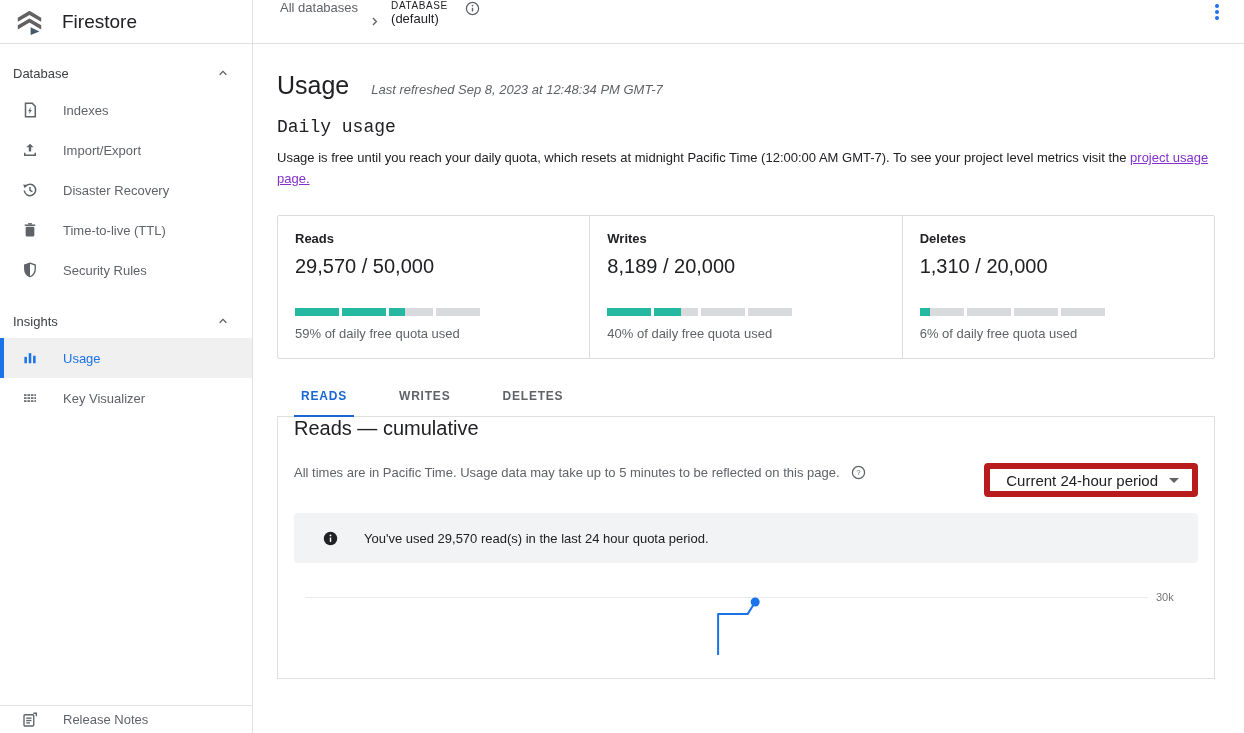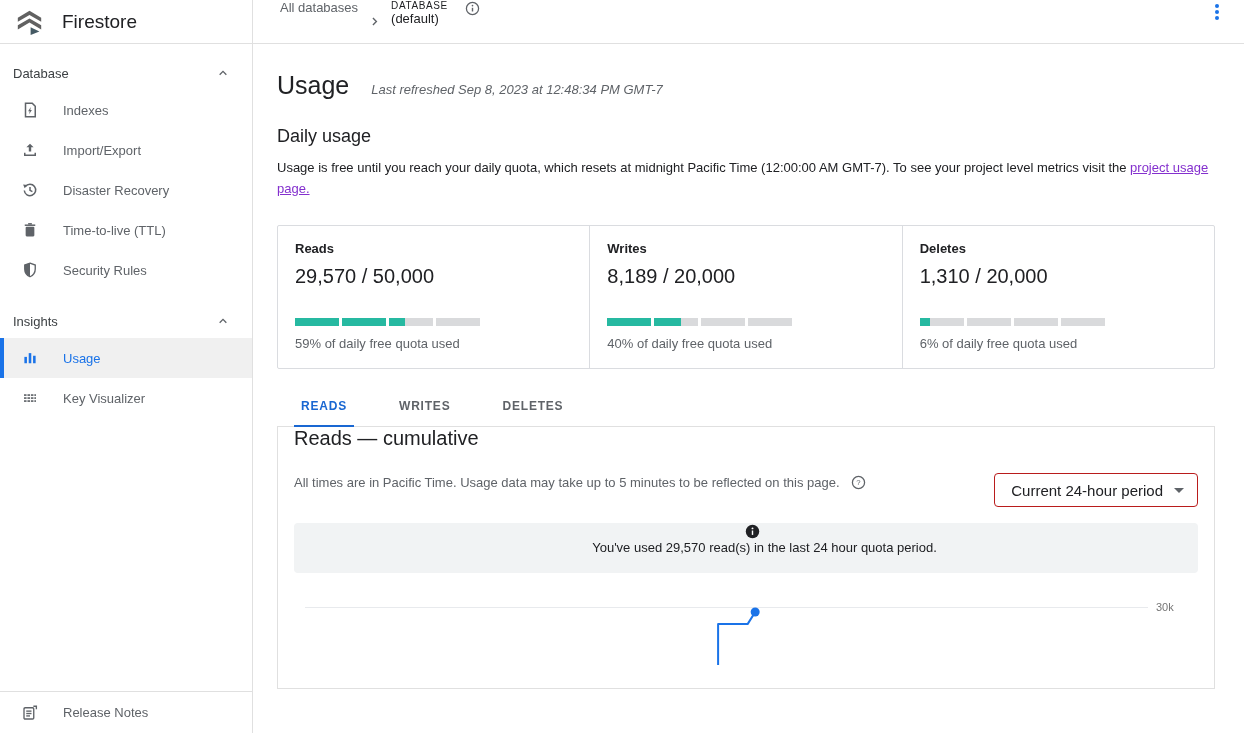--- a/index.html
+++ b/index.html
@@ -16,40 +16,40 @@
   .side-header{height:44px; display:flex; align-items:center; padding-left:13px; border-bottom:1px solid var(--border);}
   .side-header .logo{width:33px; height:33px; margin-right:16px;}
   .app-title{font-size:19px; color:var(--text);}
   .nav{flex:1; padding-top:12px; overflow:hidden;}
   .section-header{height:34px; display:flex; align-items:center; justify-content:space-between; padding:0 21px 0 13px; color:#3c4043; cursor:pointer;}
   .nav-item{height:40px; display:flex; align-items:center; padding-left:21px; color:var(--text2); cursor:pointer;}
   .nav-item .nicon{width:18px; height:18px; margin-right:24px; flex:none; display:flex; align-items:center; justify-content:center;}
   .nav-item.selected{background:#f0f0f0; border-left:4px solid var(--accent); padding-left:17px; color:var(--accent);}
   .nav-item.selected .lbl{color:var(--accent);}
   .section-gap{height:14px;}
-  .side-footer{height:42px; border-top:1px solid var(--border); display:flex; align-items:center; padding-left:21px; color:var(--text2); cursor:pointer;}
+  .side-footer{height:28px; border-top:1px solid var(--border); display:flex; align-items:center; padding-left:21px; color:var(--text2); cursor:pointer;}
   .side-footer .nicon{width:18px; height:18px; margin-right:24px; display:flex; align-items:center; justify-content:center;}
 
   
   .main{flex:1; display:flex; flex-direction:column; height:733px;}
   .top-bar{height:44px; min-height:44px; border-bottom:1px solid var(--border); display:flex; padding:0 15px 0 27px;}
   .crumb-root{color:var(--text2); font-size:13px; cursor:pointer;}
   .crumb-sep{margin:0 9px; display:flex; align-items:center;}
   .db-block{line-height:1.15; margin-right:10px;}
   .db-label{font-size:10px; letter-spacing:.6px; color:var(--text);}
   .db-name{font-size:13px; color:var(--text);}
   .kebab{margin-left:auto; width:24px; height:24px; display:flex; flex-direction:column; align-items:center; justify-content:center; gap:2px; cursor:pointer;}
   .kebab i{width:4px; height:4px; border-radius:50%; background:var(--accent);}
 
   .content{flex:1; padding:0 29px 0 24px; overflow:hidden;}
   .h1-row{margin-top:27px; display:flex; align-items:baseline;}
   h1{font-size:25px; font-weight:500; color:var(--text);}
   .refreshed{margin-left:22px; font-style:italic; color:var(--text2); font-size:13px;}
   h2{font-size:18px; font-weight:400; color:var(--text);}
-  .daily-h{margin-top:26px;}
+  .daily-h{margin-top:17px;font-family:Liberation Mono, monospace;}
   .daily-p{margin-top:10px; line-height:21px; color:var(--text); max-width:940px;}
   .daily-p a{color:var(--link); text-decoration:underline; cursor:pointer;}
 
   .cards{margin-top:26px; border:1px solid var(--card-border); border-radius:2px; display:flex; background:#fff;}
   .card{flex:1; padding:15px 16px 17px 17px;}
   .card + .card{border-left:1px solid var(--card-border);}
   .card-title{font-size:13px; font-weight:700; color:var(--text);}
   .card-value{margin-top:9px; font-size:20px; color:var(--text);}
   .quota-bar{margin-top:30px; width:185px; height:8px; display:flex; gap:3px;}
   .quota-bar .seg{flex:1; background:var(--track); overflow:hidden;}
@@ -58,24 +58,24 @@
 
   .uot-h{margin-top:43px;}
   .tabs{margin-top:20px; display:flex; border-bottom:1px solid var(--border); padding-left:17px;}
   .tab{padding:10px 7px 12px; margin-right:38px; font-size:12px; font-weight:700; letter-spacing:.8px; color:var(--text2); cursor:pointer;}
   .tab.active{color:var(--accent-dark); border-bottom:2px solid var(--accent-dark); margin-bottom:-1px;}
 
   .panel{border:1px solid var(--border); border-top:none; padding:0 16px; position:relative; height:262px;}
   .panel h3{font-size:20px; font-weight:400; color:var(--text);}
   .tz-row{margin-top:24px; display:flex; align-items:center; color:var(--text2);}
   .tz-row .help{margin-left:10px; display:flex;}
-  .period-btn{position:absolute; top:46px; right:16px; height:34px; border:1px solid #b91c1c; border-radius:4px; background:#fff; display:flex; align-items:center; padding:0 13px 0 16px; font-size:15px; color:var(--text); cursor:pointer;}
+  .period-btn{position:absolute; top:46px; right:16px; height:34px; border:6px solid #b91c1c; border-radius:4px; background:#fff; display:flex; align-items:center; padding:0 13px 0 16px; font-size:15px; color:var(--text); cursor:pointer;}
   .caret{margin-left:11px; width:0; height:0; border-left:5px solid transparent; border-right:5px solid transparent; border-top:5px solid #5f6368;}
 
-  .banner{margin-top:32px; background:var(--banner-bg); border-radius:4px; height:50px; display:flex; align-items:center; padding-left:12px;flex-direction:column;}
+  .banner{margin-top:32px; background:var(--banner-bg); border-radius:4px; height:50px; display:flex; align-items:center; padding-left:28px;}
   .banner-text{margin-left:25px; color:var(--text); font-size:13px;}
 
   .chart{position:relative; margin-top:2px; height:84px;}
   .gridline{position:absolute; left:11px; top:32px; width:843px; height:1px; background:var(--grid);}
   .grid-label{position:absolute; left:862px; top:26px; font-size:11px; color:#757575;}
   .chart svg{position:absolute; left:0; top:0; overflow:visible;}
 </style>
 </head>
 <body>
 

